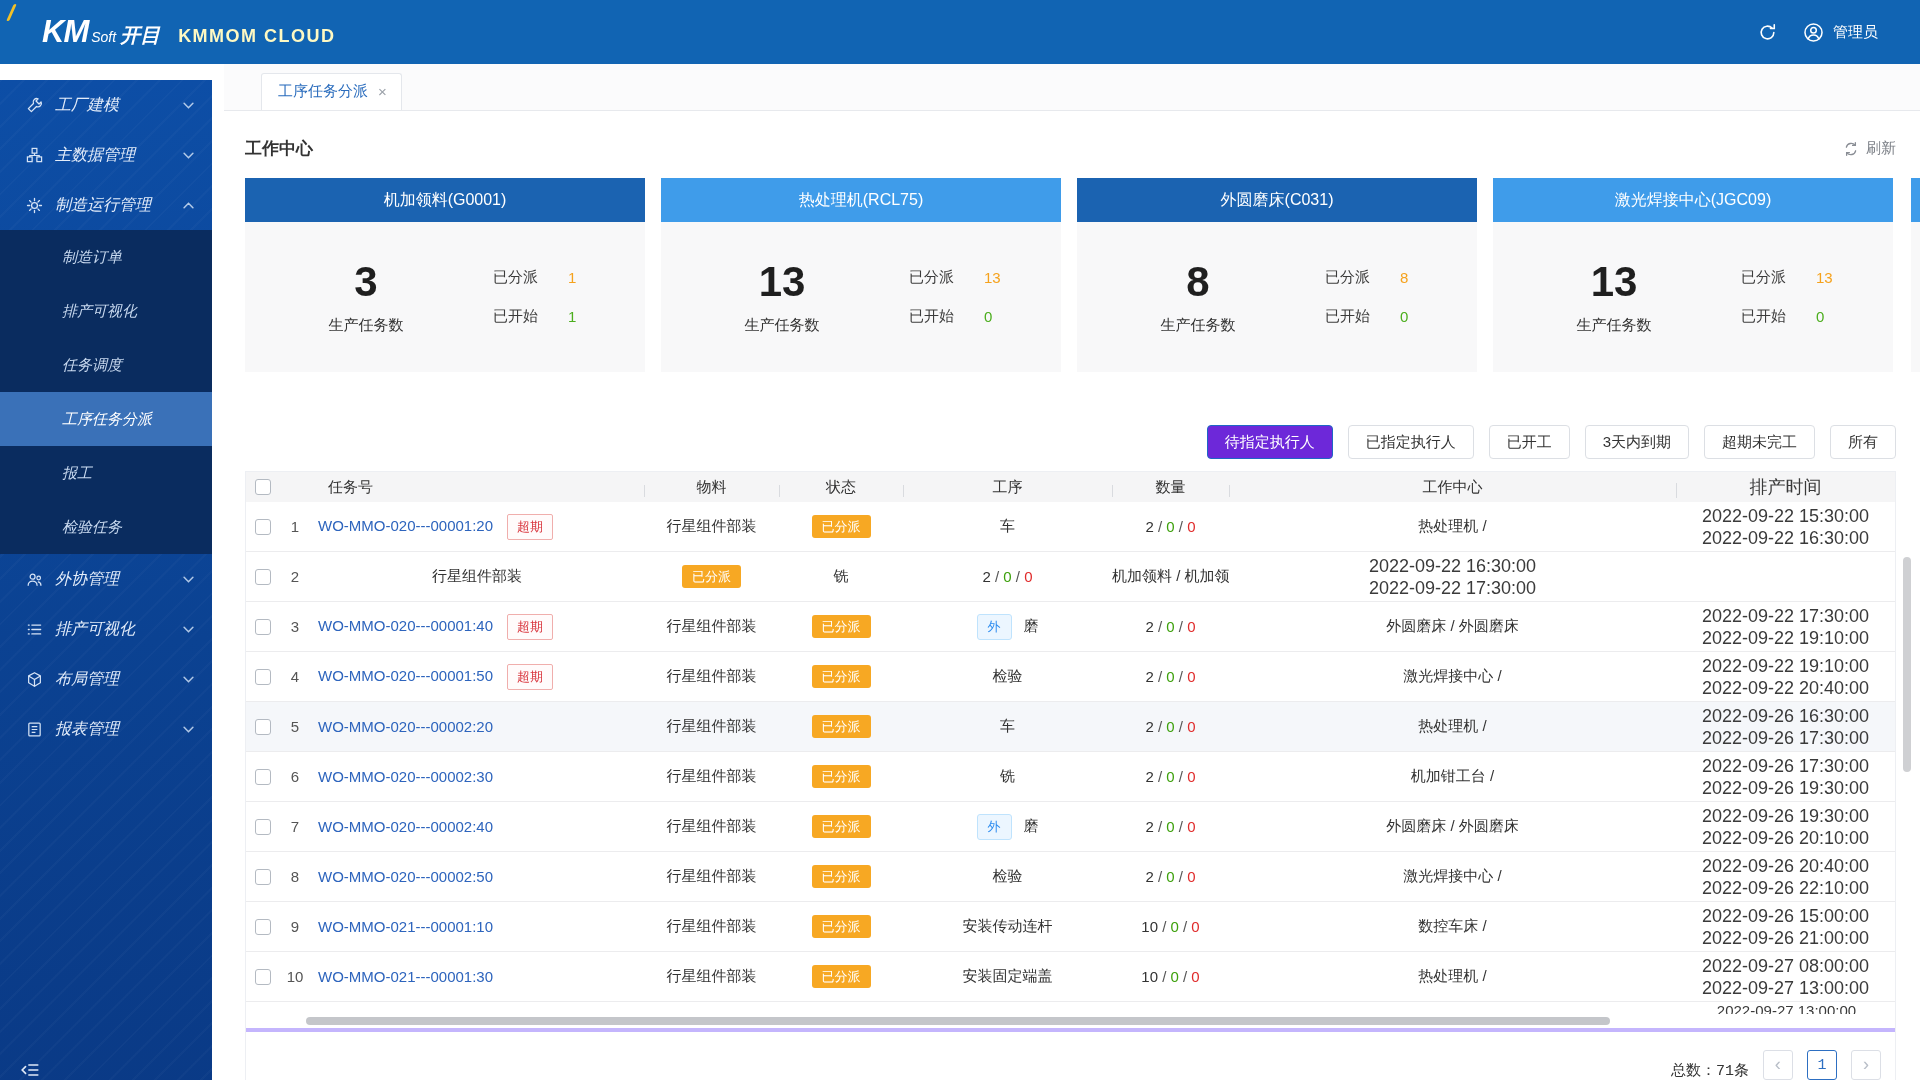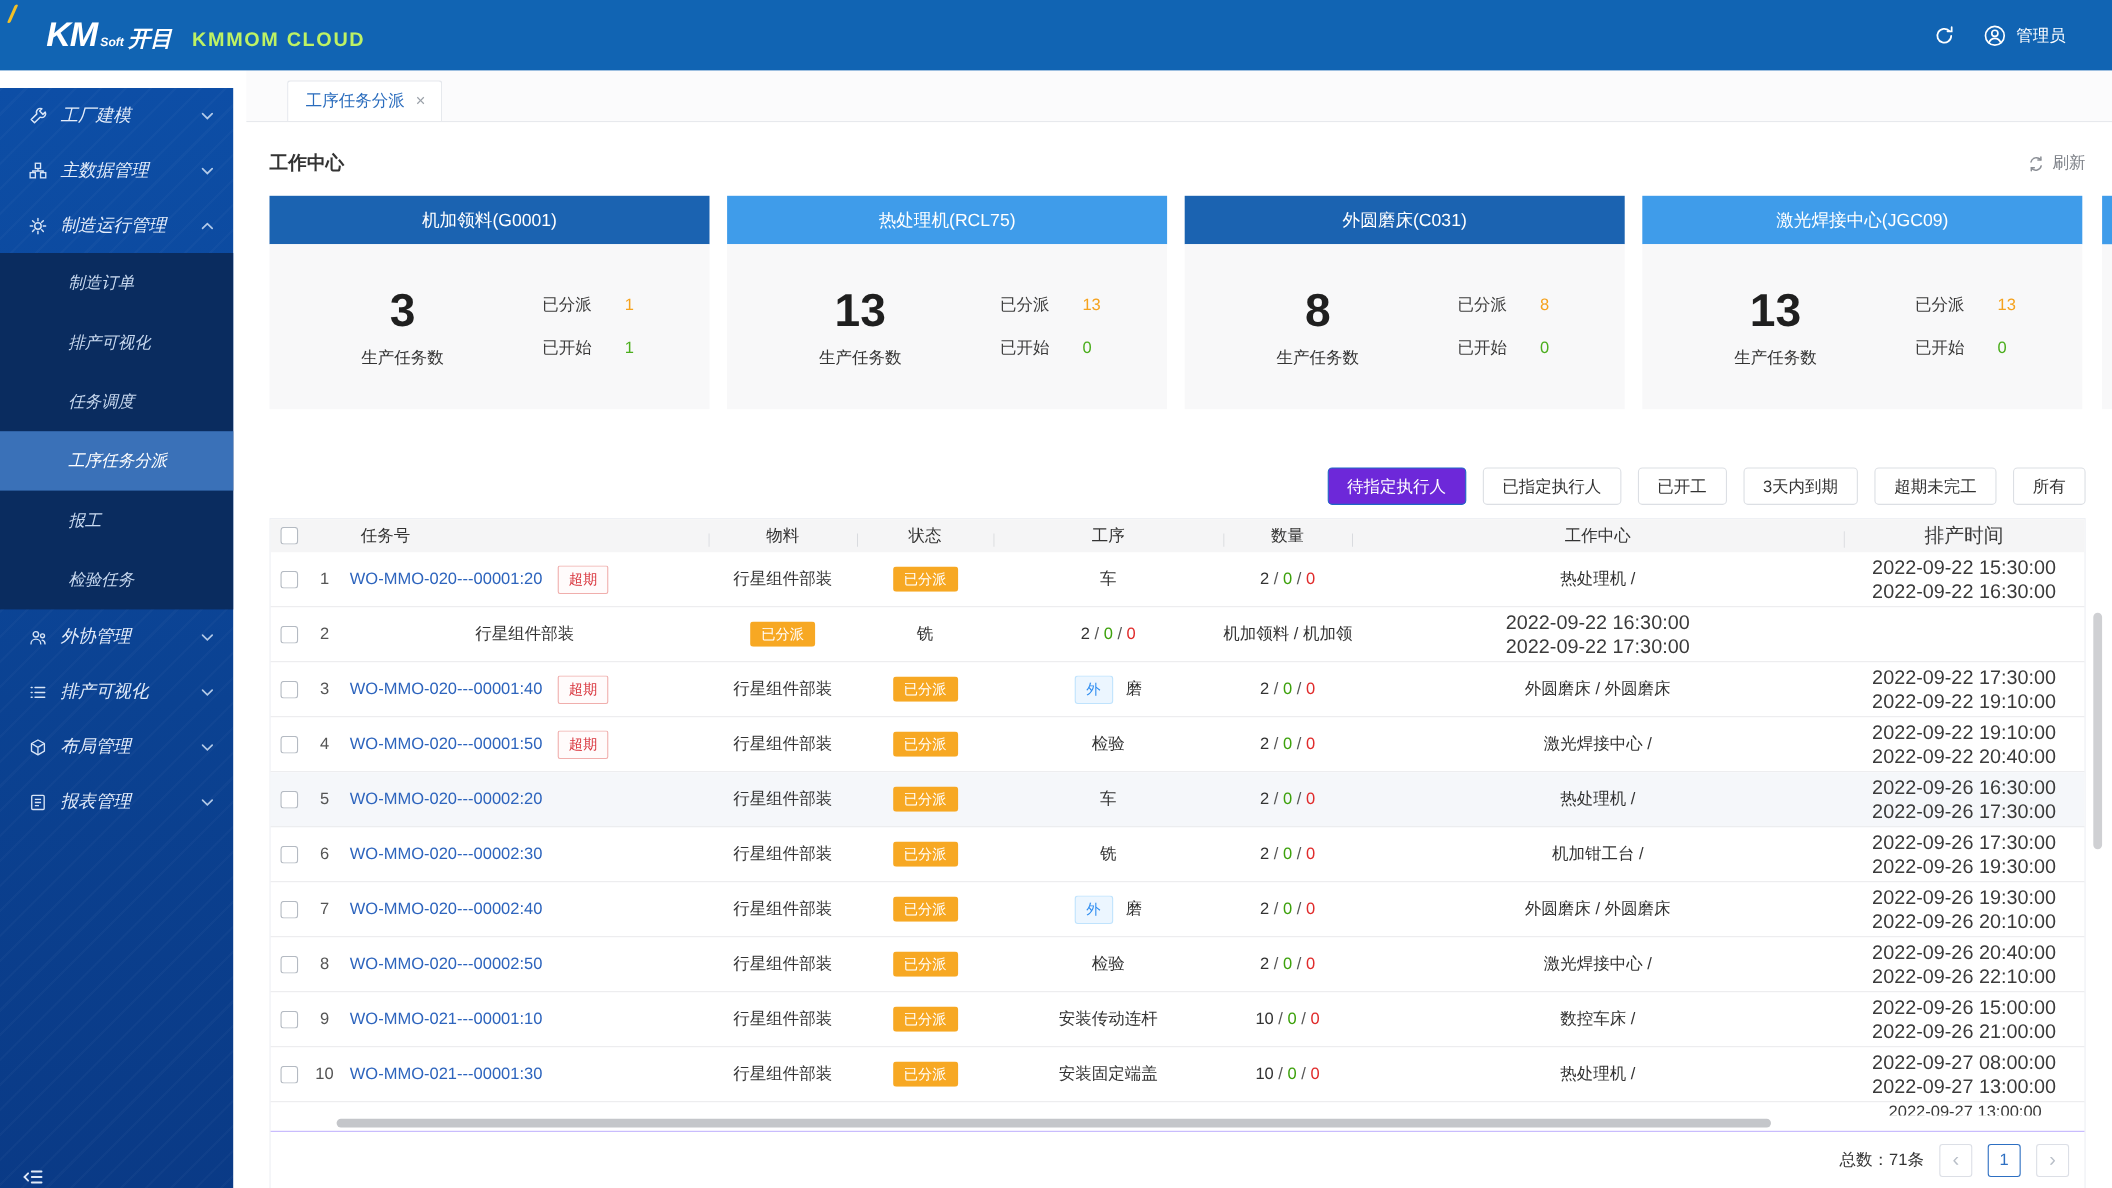--- a/index.html
+++ b/index.html
@@ -6,23 +6,23 @@
   html,body { width:1920px; height:1080px; overflow:hidden; background:#fff;
               font-family:"Liberation Sans","DejaVu Sans",sans-serif; }
 
   
   .topbar { position:absolute; left:0; top:0; width:1920px; height:64px;
             background:#1164b3; display:flex; align-items:center; padding:0 42px; z-index:30; }
   .brand { display:flex; align-items:baseline; color:#fff; }
   .brand-mark { font-style:italic; font-weight:800; font-size:31px; letter-spacing:-1px; position:relative; }
   .brand-accent { position:absolute; left:10px; top:4px; width:3px; height:17px;
                   background:#f2c027; transform:skewX(-24deg); border-radius:2px; }
-  .brand-soft { font-style:italic; font-size:11px; margin-left:3px; font-weight:700; }
+  .brand-soft { font-style:italic; font-size:14px; margin-left:3px; font-weight:400; }
   .brand-cn { font-style:italic; font-size:20px; font-weight:700; margin-left:4px; }
-  .brand-product { color:#bef264; font-weight:700; font-size:18px; letter-spacing:1.5px; margin-left:18px; }
+  .brand-product { color:#fef9c3; font-weight:700; font-size:18px; letter-spacing:1.5px; margin-left:18px; }
   .topbar-right { margin-left:auto; display:flex; align-items:center; gap:24px; color:#fff; }
   .top-icon-btn { width:22px; height:22px; display:flex; align-items:center; justify-content:center; cursor:pointer; }
   .user-menu { display:flex; align-items:center; gap:9px; cursor:pointer; }
   .user-name { font-size:15px; color:#fff; }
 
   
   .sidebar { position:absolute; left:0; top:80px; width:212px; height:1016px;
              background:linear-gradient(180deg,#0d4ea6 0%,#0b4292 55%,#0a3a86 100%); z-index:20;font-style:italic; }
   .sidebar::before { content:""; position:absolute; inset:0;
      background:repeating-linear-gradient(135deg, rgba(255,255,255,.025) 0 2px, transparent 2px 16px); pointer-events:none; }
@@ -99,22 +99,22 @@
   .c-time { text-align:center; font-size:18px; color:#3a3a3a; line-height:22px; }
 
   .trow.partial { height:12px; overflow:hidden; border-bottom:none; display:block; }
   .partial-time { width:221px; margin-left:1430px; text-align:center; font-size:15px; color:#3a3a3a; }
 
   .h-scroll { height:14px; display:flex; align-items:center; }
   .h-thumb { margin-left:60px; width:1304px; height:8px; background:#c4c6ca; border-radius:4px; cursor:pointer; }
   .v-thumb { position:absolute; right:-16px; top:85px; width:8px; height:215px; background:#cfd0d3; border-radius:4px; cursor:pointer; }
 
   
-  .table-footer { border-top:1px solid #c4b5fd; height:52px; display:flex; align-items:center;
-                  justify-content:flex-end; gap:14px; padding-right:14px; }
+  .table-footer { border-top:4px solid #c4b5fd; height:52px; display:flex; align-items:flex-end;
+                  justify-content:flex-end; gap:14px; padding-right:14px;font-family:Liberation Mono, monospace; }
   .total-text { font-size:15px; color:#333; }
   .pg-btn { width:30px; height:30px; border:1px solid #dcdfe6; border-radius:3px; background:#fff;
             display:flex; align-items:center; justify-content:center; font-size:18px; color:#b9bfc8; cursor:pointer; }
   .pg-btn.page { border-color:#2d6fc2; color:#2d6fc2; font-size:15px; }
 </style>
 </head>
 <body>
 
 <header class="topbar">
   <div class="brand">

